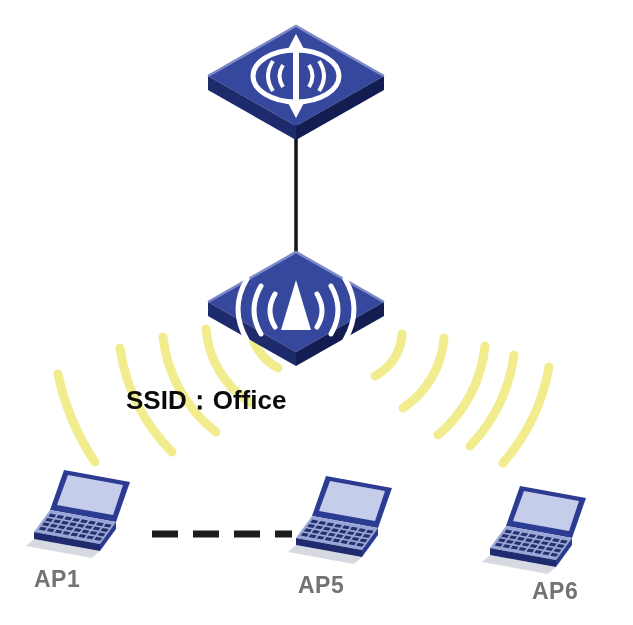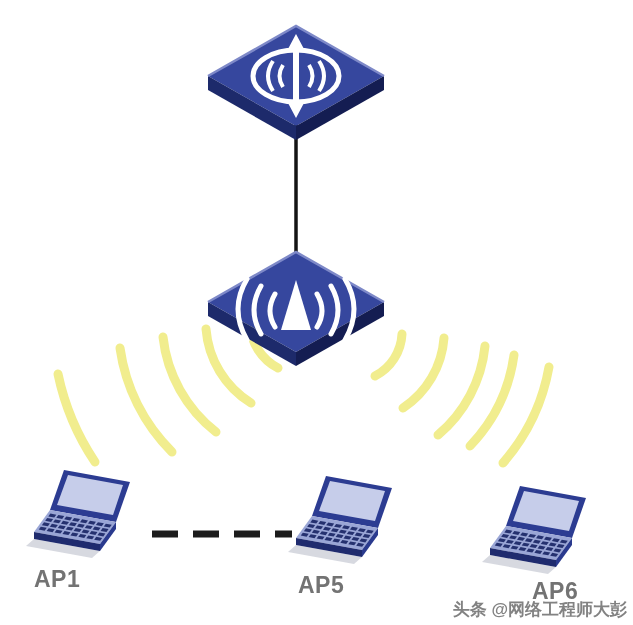--- a/index.html
+++ b/index.html
@@ -127,20 +127,21 @@
           <path d="M55,36 Q41,60 55,84"></path>
           <path d="M41,29 Q23,59 41,90"></path>
           <path d="M111,44 Q121,61 111,77"></path>
           <path d="M125,36 Q139,60 125,84"></path>
           <path d="M139,29 Q157,59 139,90"></path>
         </g>
       </g>
     </svg>
   </div>
 
+  <div class="ssid" style="left:126px;top:383px;">SSID：Office</div>
 
   <div class="laptop" style="left:26px;top:468px;">
     <svg width="120" height="95" viewBox="0 0 120 95">
         <use href="#laptop"></use>
       </svg>
   </div>
   <div class="laptop" style="left:288px;top:474px;">
     <svg width="120" height="95" viewBox="0 0 120 95">
         <use href="#laptop"></use>
       </svg>
@@ -148,15 +149,14 @@
   <div class="laptop" style="left:482px;top:484px;">
     <svg width="120" height="95" viewBox="0 0 120 95">
         <use href="#laptop"></use>
       </svg>
   </div>
 
   <div class="label" style="left:26px;top:566px;">AP1</div>
   <div class="label" style="left:290px;top:572px;">AP5</div>
   <div class="label" style="left:524px;top:578px;">AP6</div>
 
-  <div class="watermark">头条 @网络工程师大彭</div>
 
 </div>
 
 </body></html>

